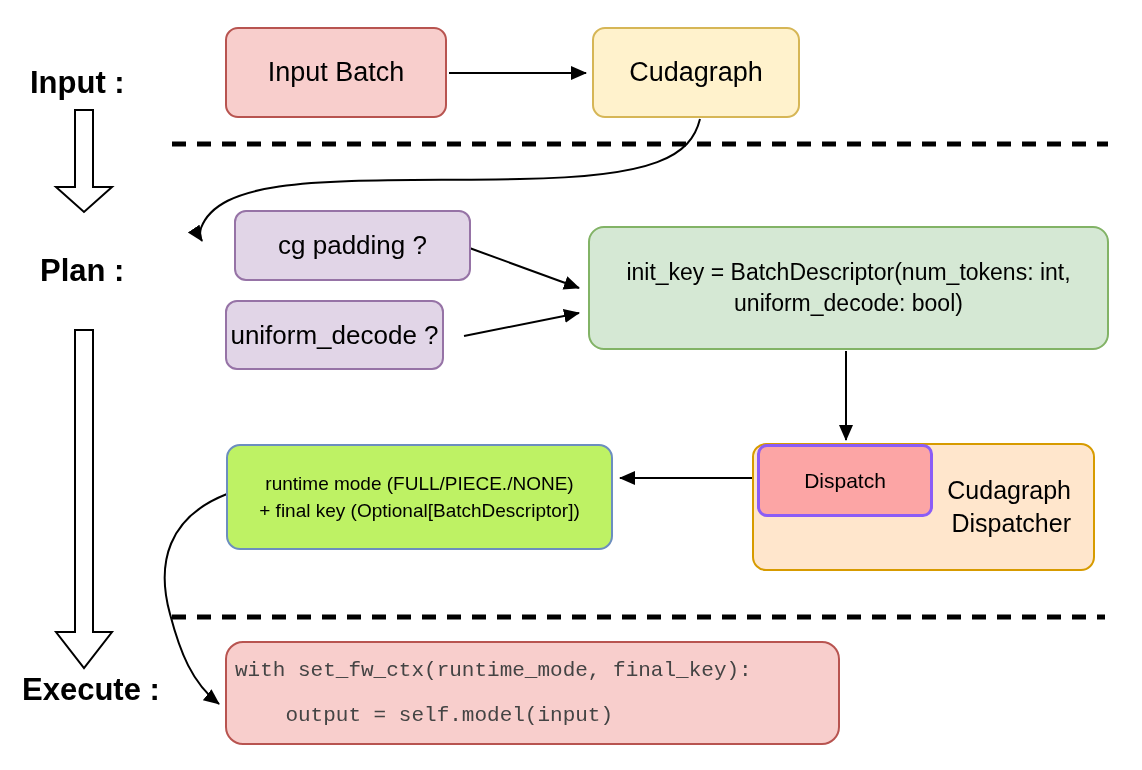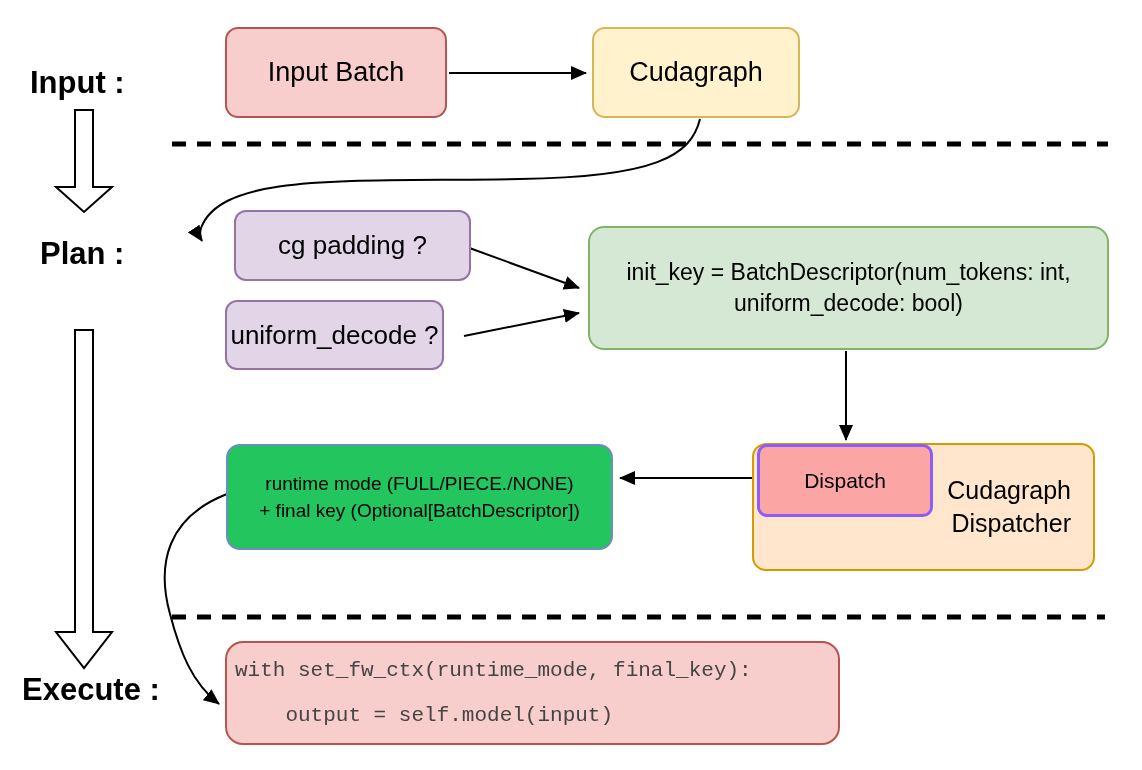--- a/index.html
+++ b/index.html
@@ -33,21 +33,21 @@
     left:225px; top:300px; width:219px; height:70px;
     background:#e1d5e7; border:2px solid #9673a6; border-radius:12px; font-size:26px;
   }
   .node-init-key {
     left:588px; top:226px; width:521px; height:124px;
     background:#d5e8d4; border:2px solid #82b366; border-radius:16px;
     font-size:23px; line-height:31px; flex-direction:column; padding:0 4px;
   }
   .node-runtime {
     left:226px; top:444px; width:387px; height:106px;
-    background:#22c55e; border:2px solid #6c8ebf; border-radius:14px;
+    background:#bef264; border:2px solid #6c8ebf; border-radius:14px;
     font-size:19px; line-height:27px; flex-direction:column;
   }
   .node-cudagraph {
     left:752px; top:443px; width:343px; height:128px;
     background:#ffe6cc; border:2px solid #d79b00; border-radius:14px;
     font-size:25px; line-height:33px; flex-direction:column;
     justify-content:center; align-items:flex-end; padding-right:22px;
   }
   .node-dispatch {
     left:757px; top:444px; width:176px; height:73px;
@@ -55,21 +55,21 @@
   }
   .node-execute-code {
     left:225px; top:641px; width:615px; height:104px;
     background:#f8cecc; border:2px solid #b85450; border-radius:18px;
     font-family:"Liberation Mono", monospace; font-size:21px; line-height:29px;
     color:#444444; flex-direction:column; align-items:flex-start; padding-left:8px;gap:16px;
   }
   .pre { white-space:pre; }
 
   .lbl-input   { left:30px;  top:38px;margin-top:27px;  }
-  .lbl-plan    { left:40px;  top:236px; }
+  .lbl-plan    { left:40px;  top:253px; }
   .lbl-execute { left:22px;  top:672px; }
 </style>
 </head>
 <body>
 
 <div id="canvas">
 
   <svg id="wires" viewBox="0 0 1142 770" xmlns="http://www.w3.org/2000/svg">
     <defs>
       <marker id="arrow" markerUnits="userSpaceOnUse" markerWidth="18" markerHeight="16" refX="15" refY="7" orient="auto">

